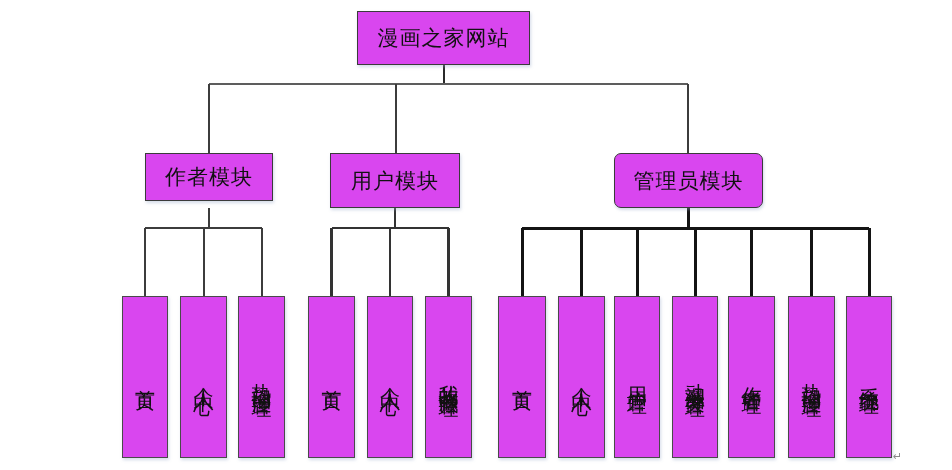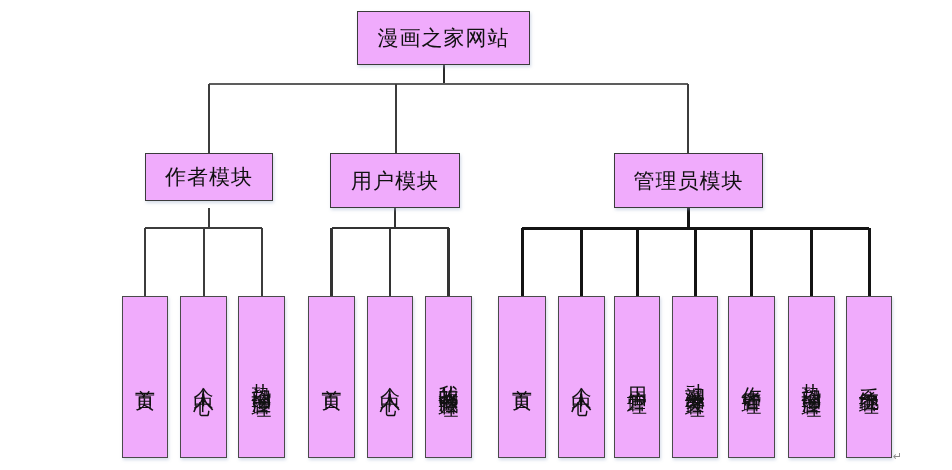--- a/index.html
+++ b/index.html
@@ -8,21 +8,21 @@
     width: 952px;
     height: 470px;
     background: #ffffff;
     font-family: "DejaVu Serif", "Liberation Serif", serif;
     color: #111;
     overflow: hidden;
   }
   #wires { position: absolute; left: 0; top: 0; width: 952px; height: 470px; }
   .box {
     position: absolute;
-    background: #f0abfc;
+    background: #d946ef;
     border: 1.5px solid #3b3b3b;
     box-sizing: border-box;
     display: flex;
     align-items: center;
     justify-content: center;
     box-shadow: 1px 2px 3px rgba(150,168,200,0.40);
   }
   .box.h { font-size: 21px; letter-spacing: 1px; white-space: nowrap; }
   .box.v { border-color: #4a4a4a; border-width: 1.5px; }
   .box.v .vtext {
@@ -92,21 +92,21 @@
   <div class="box h" style="left:357px; top:11px; width:173px; height:54px;">
     <span>漫画之家网站</span>
   </div>
 
   <div class="box h" style="left:145px; top:153px; width:128px; height:48px;">
     <span>作者模块</span>
   </div>
   <div class="box h" style="left:330px; top:153px; width:130px; height:55px;">
     <span>用户模块</span>
   </div>
-  <div class="box h" style="left:614px; top:153px; width:149px; height:55px;">
+  <div class="box h" style="left:614px; top:153px; width:149px; height:55px;border-radius:7px;">
     <span>管理员模块</span>
   </div>
 
   <div class="box v" style="left:122px; top:296px; width:46px; height:162px;">
     <span class="vtext">首页</span>
   </div>
   <div class="box v" style="left:180px; top:296px; width:47px; height:162px;">
     <span class="vtext">个人中心</span>
   </div>
   <div class="box v" style="left:238px; top:296px; width:47px; height:162px;">

